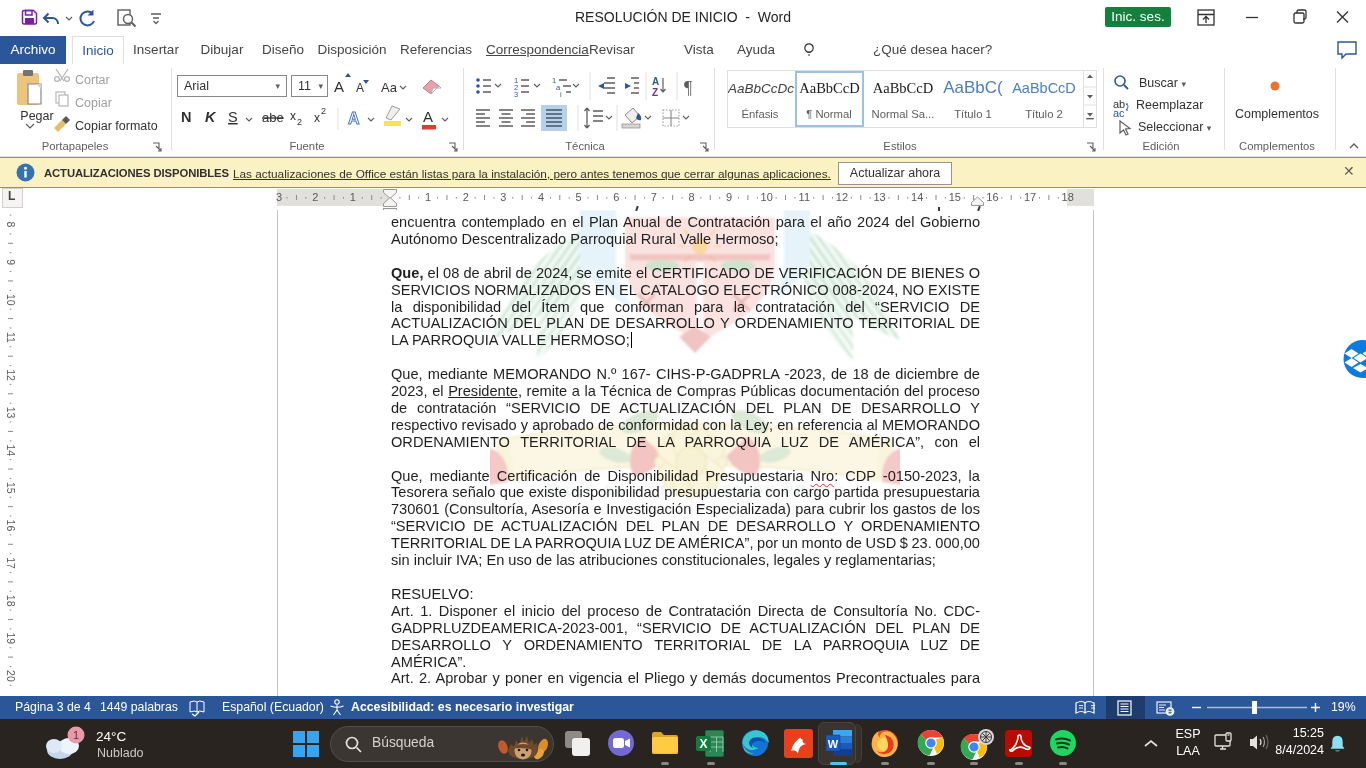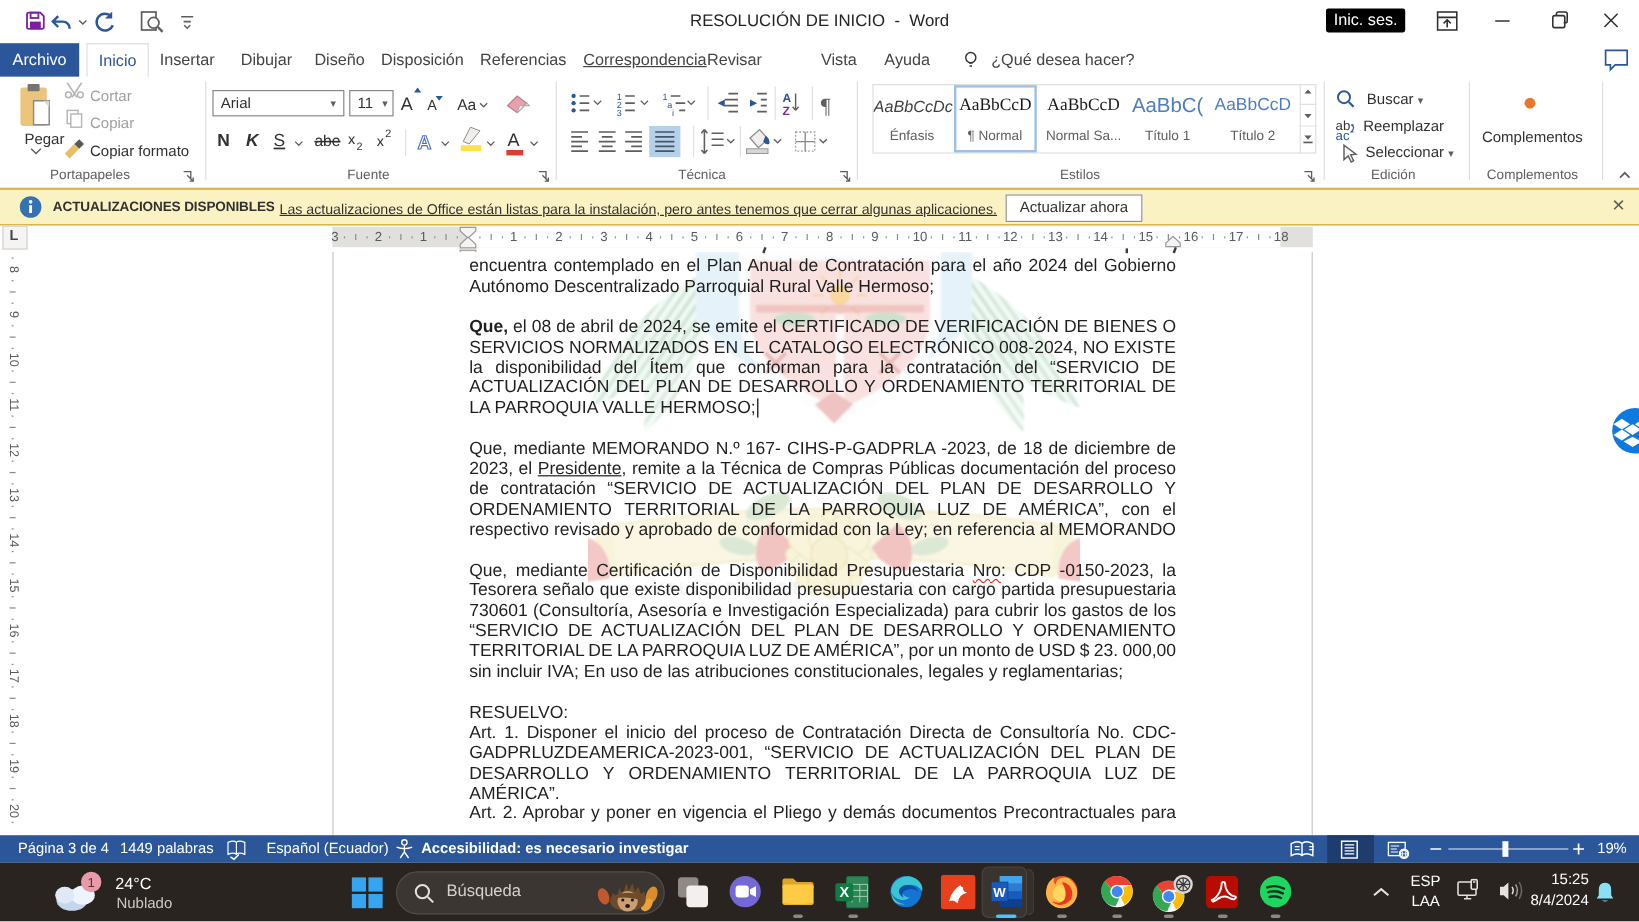--- a/index.html
+++ b/index.html
@@ -2,21 +2,21 @@
 <html><head><meta charset="utf-8">
 <style>
   * { margin:0; padding:0; box-sizing:border-box; }
   html,body { width:1366px; height:768px; overflow:hidden; }
   body { font-family:"Liberation Sans", sans-serif; position:relative; background:#fff; }
   .abs { position:absolute; }
 
   
   #titlebar { position:absolute; left:0; top:0; width:1366px; height:36px; background:#fff; }
   .title { position:absolute; top:9px; width:100%; text-align:center; font-size:14px; color:#252423; }
-  #inicses { position:absolute; left:1105px; top:7px; width:66px; height:20px; background:#000000; color:#fff; font-size:13.5px; text-align:center; line-height:20px; border-radius:2px; }
+  #inicses { position:absolute; left:1105px; top:7px; width:66px; height:20px; background:#15803d; color:#fff; font-size:13.5px; text-align:center; line-height:20px; border-radius:2px; }
 
   
   #tabrow { position:absolute; left:0; top:36px; width:1366px; height:28px; background:#fff; }
   #archivo { position:absolute; left:0; top:0; width:66px; height:28px; background:#2b579a; color:#fff; font-size:13.5px; text-align:center; line-height:27px; }
   .tab { position:absolute; top:0; height:28px; font-size:13.5px; color:#444; line-height:27px; text-align:center; }
   .tab.active { color:#2b579a; background:#fff; border:1px solid #e1dfdd; border-bottom:none; }
 
   
   #ribbon { position:absolute; left:0; top:64px; width:1366px; height:93px; background:#fff; border-bottom:1px solid #e3e1de; }
   .gsep { position:absolute; top:4px; height:82px; width:1px; background:#e1dfdd; }
@@ -104,21 +104,21 @@
   <div class="tab" style="left:486px;width:96px;text-decoration:underline;">Correspondencia</div>
   <div class="tab" style="left:586px;width:52px;">Revisar</div>
   <div class="tab" style="left:676px;width:46px;">Vista</div>
   <div class="tab" style="left:732px;width:48px;">Ayuda</div>
   <svg class="abs" style="left:800px;top:5px" width="18" height="18" viewBox="0 0 18 18">
     <g stroke="#323130" fill="none" stroke-width="1.2">
       <circle cx="9" cy="7" r="4.2"></circle>
         <path d="M7.5 11.5 h3 M8 14 h2"></path>
     </g>
   </svg>
-  <div class="tab" style="left:826px;width:140px;text-align:left;">¿Qué desea hacer?</div>
+  <div class="tab" style="left:873px;width:140px;text-align:left;">¿Qué desea hacer?</div>
 
   <svg class="abs" style="left:1336px;top:4px" width="22" height="20" viewBox="0 0 22 20">
     <path d="M2 2 h18 v12 h-10 l-4 4 v-4 h-4 z" fill="none" stroke="#2b579a" stroke-width="1.4"></path>
   </svg>
 </div>
 
 <div id="ribbon">
   <div class="gsep" style="left:171px"></div>
   <div class="gsep" style="left:463px"></div>
   <div class="gsep" style="left:714px"></div>
@@ -582,22 +582,22 @@
     <div class="blank"></div>
     <div class="j"><b>Que,</b> el 08 de abril de 2024, se emite el CERTIFICADO DE VERIFICACIÓN DE BIENES O</div>
     <div class="j" style="word-spacing:-0.3px">SERVICIOS NORMALIZADOS EN EL CATALOGO ELECTRÓNICO 008-2024, NO EXISTE</div>
     <div class="j">la disponibilidad del Ítem que conforman para la contratación del “SERVICIO DE</div>
     <div class="j">ACTUALIZACIÓN DEL PLAN DE DESARROLLO Y ORDENAMIENTO TERRITORIAL DE</div>
     <div>LA PARROQUIA VALLE HERMOSO;<span style="border-left:1px solid #000;margin-left:1px;"></span></div>
     <div class="blank"></div>
     <div class="j">Que, mediante MEMORANDO N.º 167- CIHS-P-GADPRLA -2023, de 18 de diciembre de</div>
     <div class="j">2023, el <u>Presidente</u>, remite a la Técnica de Compras Públicas documentación del proceso</div>
     <div class="j">de contratación “SERVICIO DE ACTUALIZACIÓN DEL PLAN DE DESARROLLO Y</div>
+    <div class="j">respectivo revisado y aprobado de conformidad con la Ley; en referencia al MEMORANDO</div>
     <div class="j">ORDENAMIENTO TERRITORIAL DE LA PARROQUIA LUZ DE AMÉRICA”, con el</div>
-    <div class="j">respectivo revisado y aprobado de conformidad con la Ley; en referencia al MEMORANDO</div>
     <div class="blank"></div>
     <div class="j">Que, mediante Certificación de Disponibilidad Presupuestaria <span class="squig">Nro</span>: CDP -0150-2023, la</div>
     <div class="j">Tesorera señalo que existe disponibilidad presupuestaria con cargo partida presupuestaria</div>
     <div class="j">730601 (Consultoría, Asesoría e Investigación Especializada) para cubrir los gastos de los</div>
     <div class="j">“SERVICIO DE ACTUALIZACIÓN DEL PLAN DE DESARROLLO Y ORDENAMIENTO</div>
     <div class="j" style="word-spacing:-0.65px">TERRITORIAL DE LA PARROQUIA LUZ DE AMÉRICA”, por un monto de USD $ 23. 000,00</div>
     <div>sin incluir IVA; En uso de las atribuciones constitucionales, legales y reglamentarias;</div>
     <div class="blank"></div>
     <div>RESUELVO:</div>
     <div class="j">Art. 1. Disponer el inicio del proceso de Contratación Directa de Consultoría No. CDC-</div>

